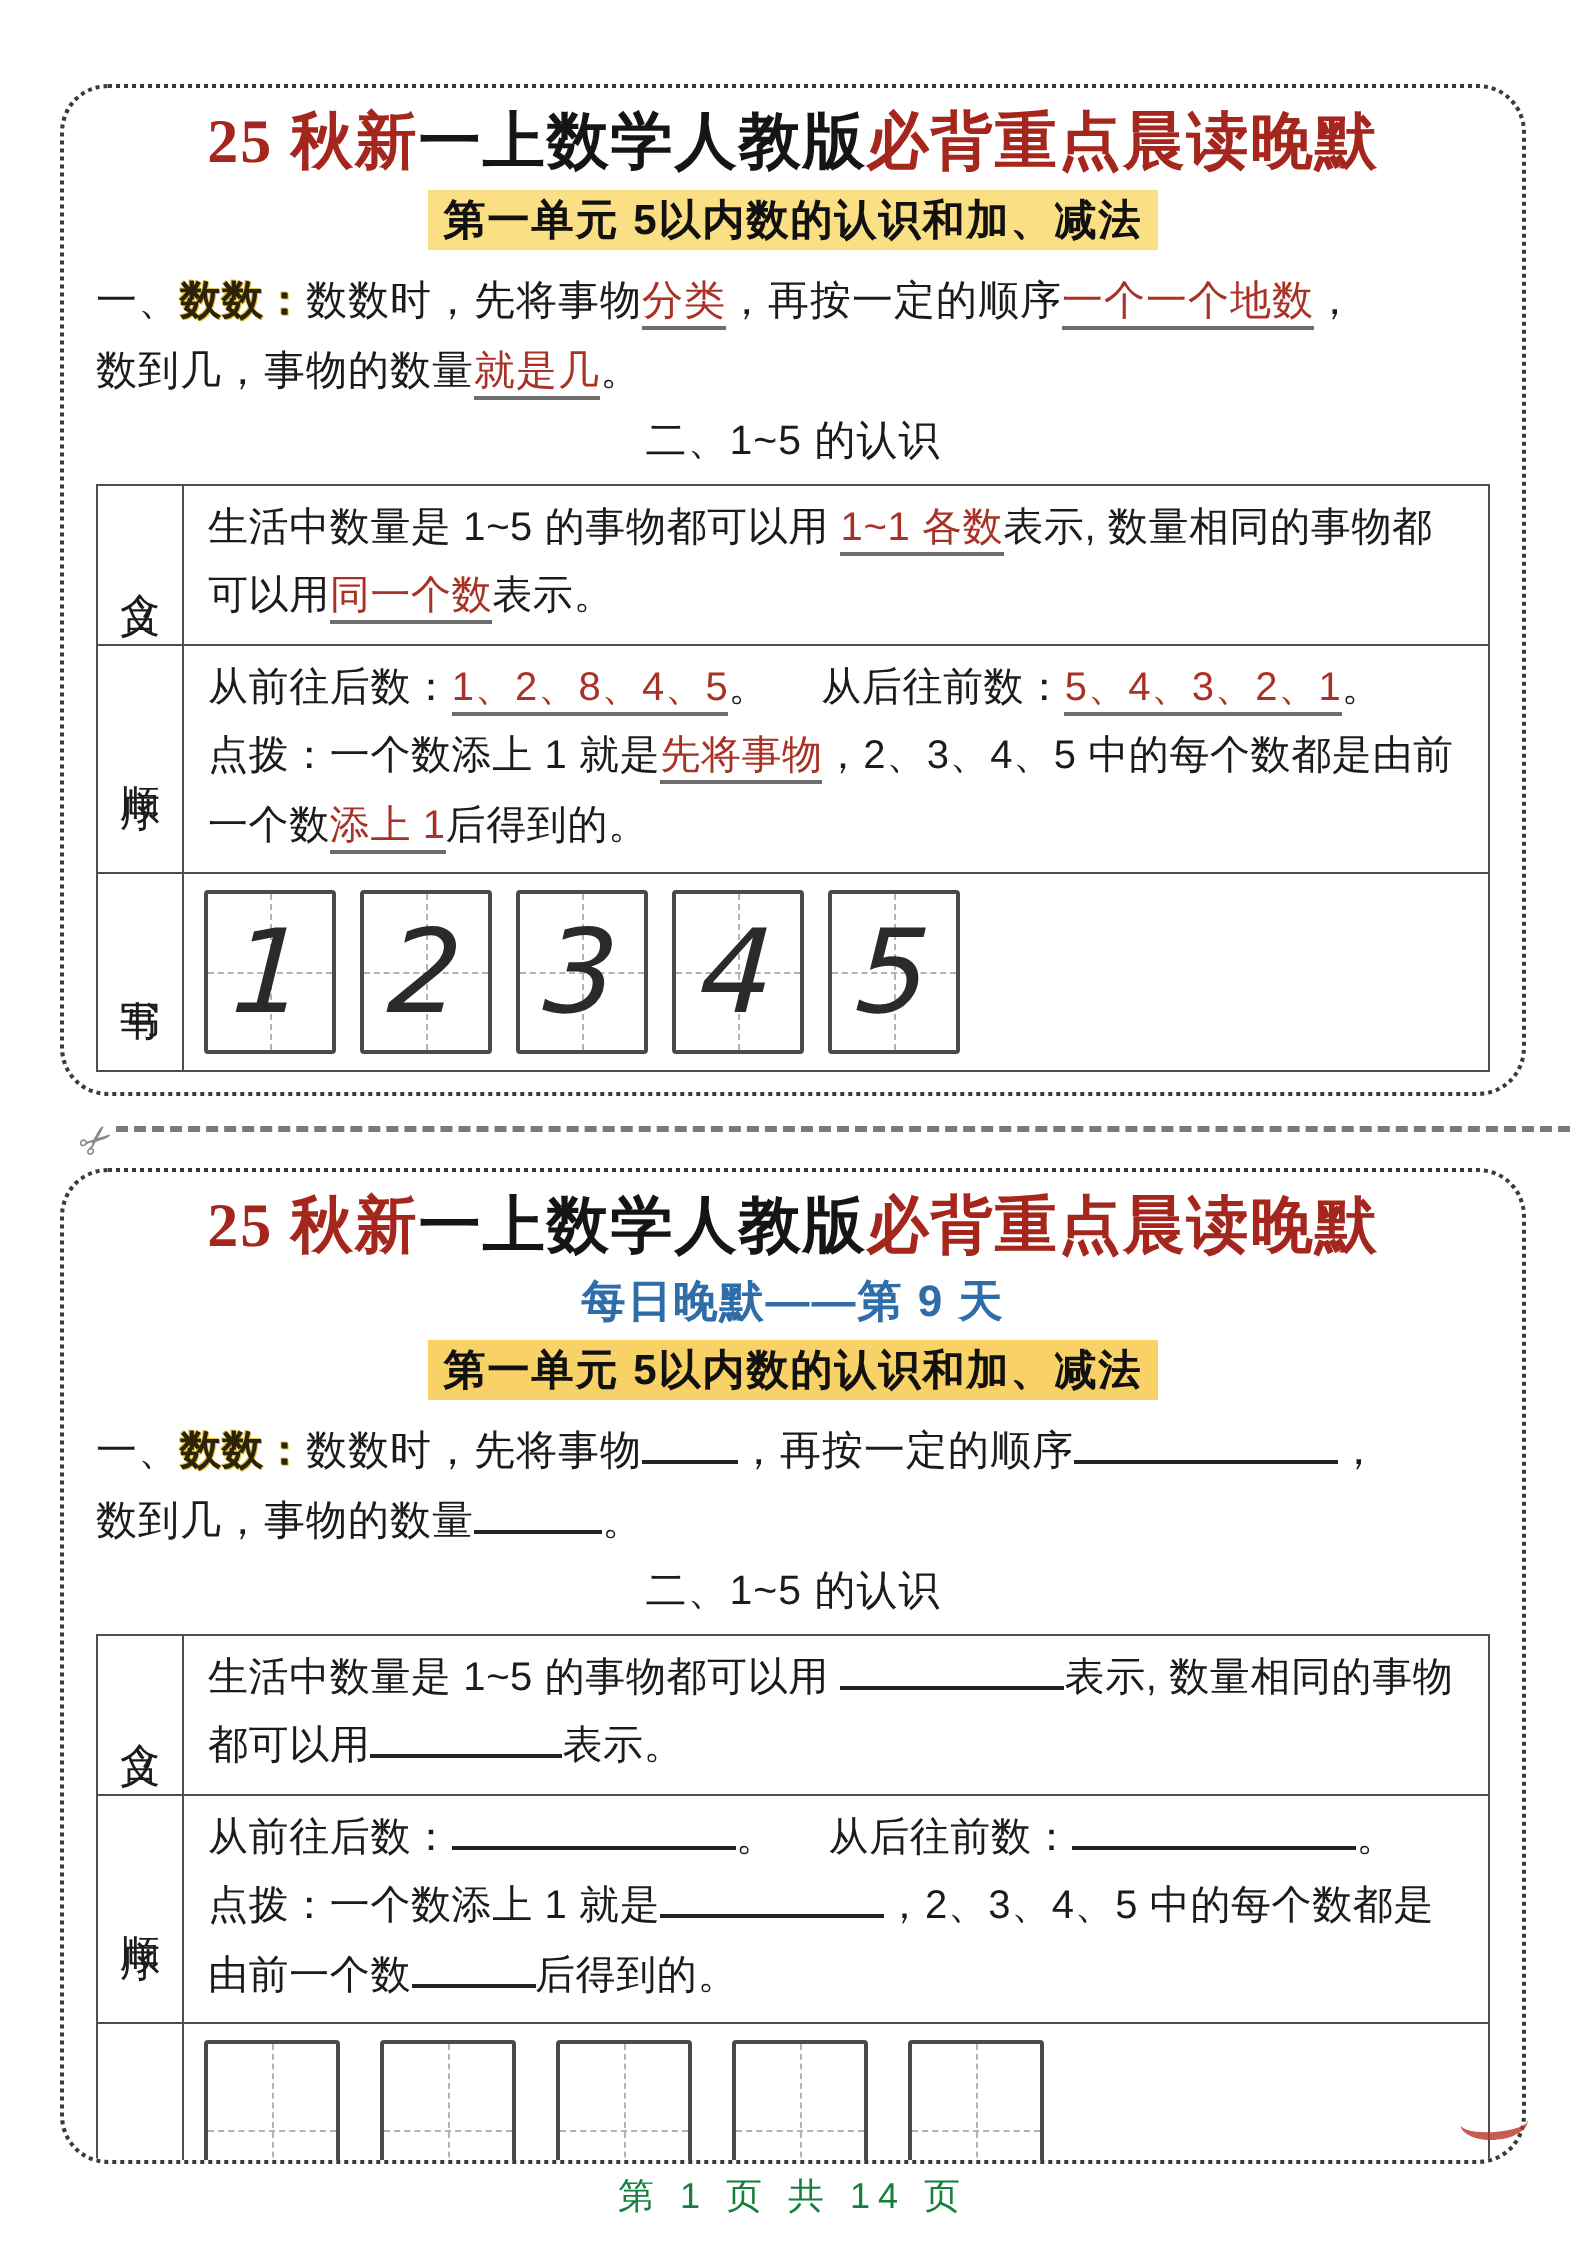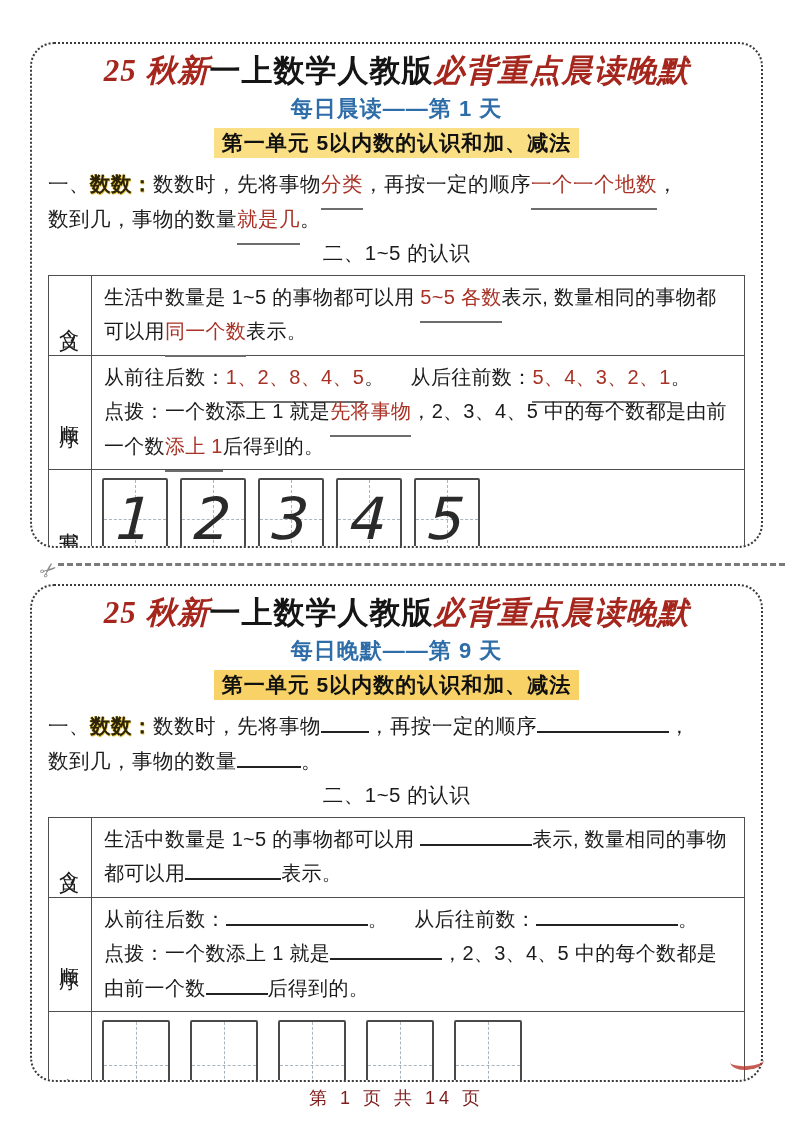--- a/index.html
+++ b/index.html
@@ -11,34 +11,34 @@
     position:absolute;left:30px;width:733px;box-sizing:border-box;
     border:2.5px dotted #3a3a3a;border-radius:24px;
     padding:8px 16px 10px 16px;background:#fff;overflow:hidden;
   }
   .panel.morning{top:42px;height:506px;}
   .panel.evening{top:584px;height:498px;}
   .panel-title{
     text-align:center;font-family:"Liberation Serif","DejaVu Serif",serif;
     font-weight:bold;font-size:31px;letter-spacing:1px;line-height:1.25;white-space:nowrap;
   }
-  .seg-tr{color:#a5261d;font-style:italic;}
+  .seg-tr{color:#a5261d;}
   .seg-ti{color:#151515;}
   .daily-subtitle{
     text-align:center;color:#2e6da8;font-weight:bold;font-size:22px;margin-top:3px;letter-spacing:1px;
   }
   .unit-banner-wrap{text-align:center;margin-top:4px;}
   .unit-banner{
     display:inline-block;background:#f8d167;color:#111;font-weight:bold;
     font-size:21px;padding:1px 8px;letter-spacing:1px;
   }
   .panel.morning .unit-banner{background:#fbdf85;}
   .para{font-size:20.5px;line-height:1.74;margin-top:8px;letter-spacing:0.5px;}
   .seg-em{font-weight:bold;color:#2b2408;text-shadow:0.5px 0.5px 0 #e7c33c, -0.5px -0.5px 0 #e7c33c;}
-  .seg-r{color:#a93226;border-bottom:2px solid #6d6d6d;padding-bottom:13px;}
+  .seg-r{color:#a93226;border-bottom:2px solid #6d6d6d;padding-bottom:1px;}
   .seg-bl{display:inline-block;border-bottom:2px solid #222;height:1.05em;vertical-align:baseline;}
   .section-heading{font-size:20.5px;margin-top:2px;letter-spacing:0.5px;text-align:center;}
   .ktable{
     margin-top:8px;border:1.6px solid #4f4f4f;width:100%;box-sizing:border-box;
   }
   .krow{display:flex;border-top:1.4px solid #4f4f4f;}
   .krow:first-child{border-top:none;}
   .krow-label{
     flex:0 0 42px;border-right:1.4px solid #4f4f4f;display:flex;align-items:center;justify-content:center;
     font-size:20px;letter-spacing:2px;
@@ -60,44 +60,43 @@
   .panel.evening .krow-content.boxes{gap:20px;}
   .cut-line{
     position:absolute;top:563px;left:58px;right:8px;border-top:3px dashed #7a7a7a;
   }
   .scissors{
     position:absolute;top:558px;left:40px;color:#8a8a8a;font-size:20px;
     transform:rotate(-40deg);
   }
   .page-footer{
     position:absolute;top:1086px;left:0;width:100%;text-align:center;
-    font-size:18px;letter-spacing:4px;color:#7f1d1d;
+    font-size:18px;letter-spacing:4px;color:#15803d;
   }
   .red-mark{
     position:absolute;top:1052px;left:730px;width:34px;height:14px;
     border-bottom:4px solid #b9352a;border-radius:0 0 60% 60%;opacity:0.8;transform:rotate(-4deg);
   }
 </style>
 </head>
 <body>
 
 <div class="page">
 
   <div class="panel morning">
     <div class="panel-title"><span class="seg-tr">25 秋新</span><span class="seg-ti">一上数学人教版</span><span class="seg-tr">必背重点晨读晚默</span></div>
-    <div class="daily-subtitle">每日晨读——第 1 天</div>
     <div class="unit-banner-wrap">
       <span class="unit-banner">第一单元 5以内数的认识和加、减法</span>
     </div>
     <div class="para"><span class="">一、</span><span class="seg-em">数数：</span><span class="">数数时，先将事物</span><span class="seg-r">分类</span><span class="">，再按一定的顺序</span><span class="seg-r">一个一个地数</span><span class="">，</span><br><span class="">数到几，事物的数量</span><span class="seg-r">就是几</span><span class="">。</span></div>
     <div class="section-heading">二、1~5 的认识</div>
     <div class="ktable">
       <div class="krow">
         <div class="krow-label">含义</div>
-        <div class="krow-content"><span class="">生活中数量是 1~5 的事物都可以用 </span><span class="seg-r">5~5 各数</span><span class="">表示, 数量相同的事物都可以用</span><span class="seg-r">同一个数</span><span class="">表示。</span></div>
+        <div class="krow-content"><span class="">生活中数量是 1~5 的事物都可以用 </span><span class="seg-r">1~1 各数</span><span class="">表示, 数量相同的事物都可以用</span><span class="seg-r">同一个数</span><span class="">表示。</span></div>
       </div>
       <div class="krow">
         <div class="krow-label">顺序</div>
         <div class="krow-content"><span class="">从前往后数：</span><span class="seg-r">1、2、8、4、5</span><span class="">。　 从后往前数：</span><span class="seg-r">5、4、3、2、1</span><span class="">。</span><br><span class="">点拨：一个数添上 1 就是</span><span class="seg-r">先将事物</span><span class="">，2、3、4、5 中的每个数都是由前一个数</span><span class="seg-r">添上 1</span><span class="">后得到的。</span></div>
       </div>
       <div class="krow">
         <div class="krow-label">书写</div>
         <div class="krow-content boxes">
             <div class="wbox">
               <span class="digit">1</span>

